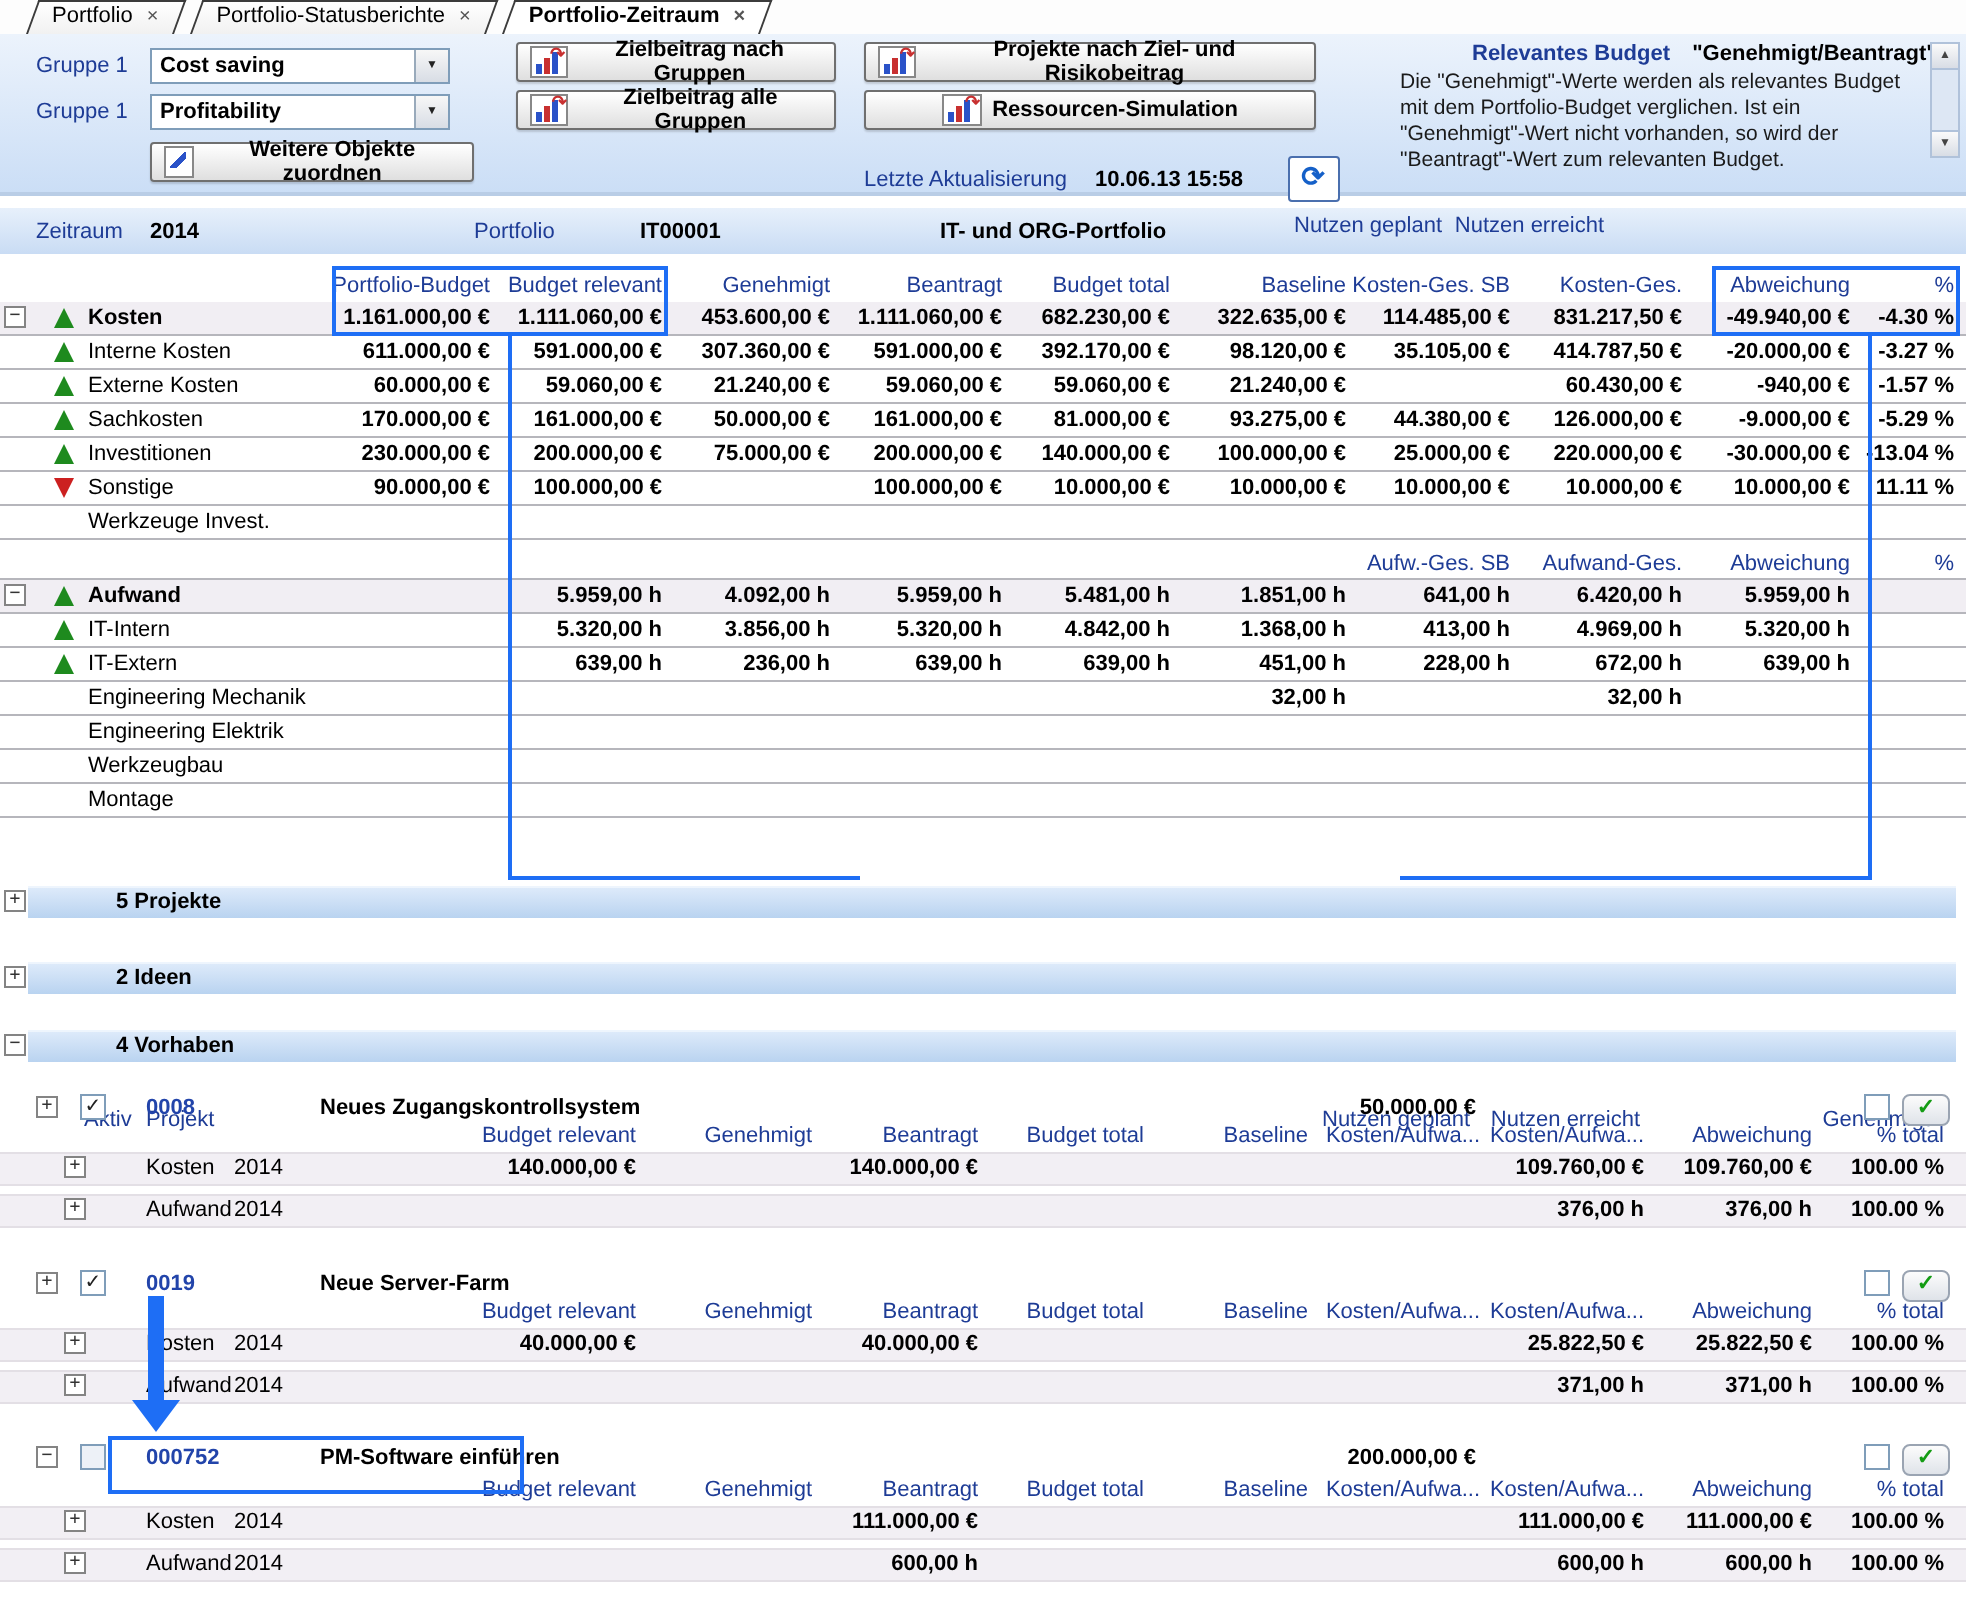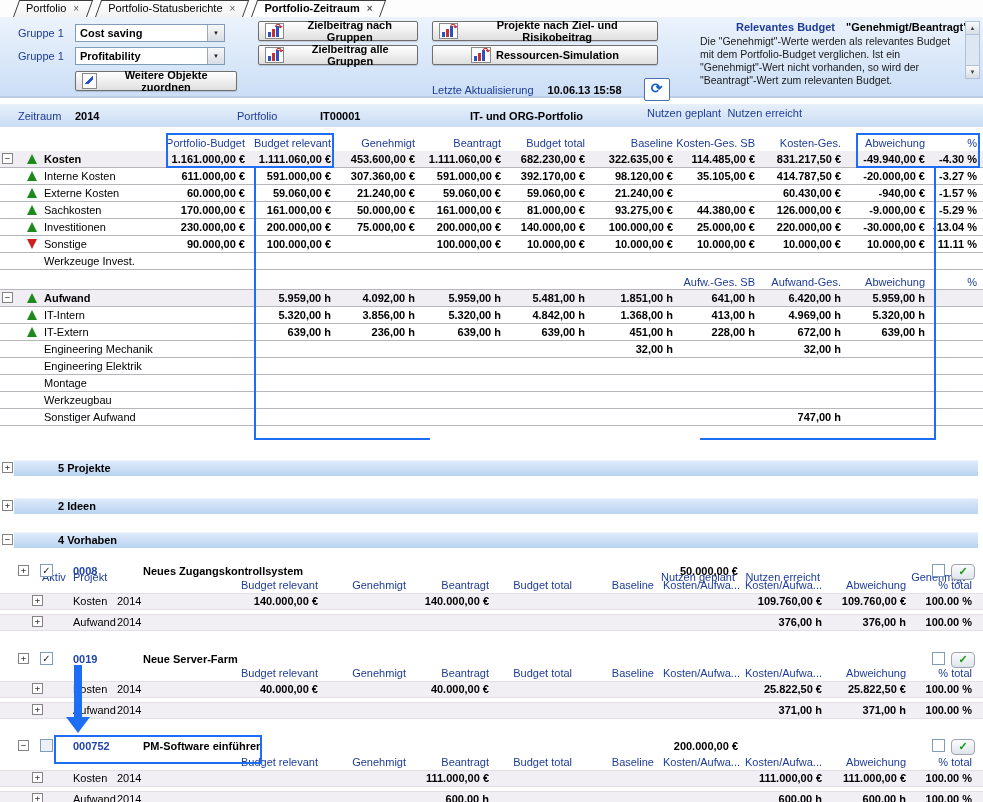--- a/index.html
+++ b/index.html
@@ -87,21 +87,21 @@
   .band-fill{position:absolute;left:14px;right:5px;top:0;bottom:0;
     background:linear-gradient(#ddeafa,#b9d3f0);border-top:1px solid #eef5fd;}
   .band-lbl{position:absolute;left:58px;top:2px;font-weight:bold;}
   
   .prow{position:relative;height:15px;}
   .p-exp{position:absolute;left:18px;top:1px;}
   .cb{position:absolute;width:13px;height:13px;border:1px solid #7f9db9;background:#fff;box-sizing:border-box;
     text-align:center;line-height:11px;font-size:10px;cursor:pointer;color:#222;}
   .cb.off{background:#edf1f7;}
   .p-id{position:absolute;left:73px;top:1px;color:#2244aa;font-weight:bold;cursor:pointer;}
-  .p-name{position:absolute;left:143px;top:1px;font-weight:bold;}
+  .p-name{position:absolute;left:160px;top:1px;font-weight:bold;}
   .p-nutzen{position:absolute;top:1px;right:245px;font-weight:bold;}
   .approve{position:absolute;right:8px;top:0px;width:22px;height:14px;border:1px solid #9aa4b2;border-radius:4px;
     background:linear-gradient(#fcfcfc,#dfe3e9);color:#149c14;font-weight:bold;font-size:11px;line-height:13px;
     text-align:center;cursor:pointer;}
   .subhdr{position:relative;height:14px;}
   .srow{position:relative;height:15px;background:#f2eff4;border-top:1px solid #e3dfe5;border-bottom:1px solid #e3dfe5;}
   .s-exp{position:absolute;left:32px;top:1px;}
   .s-type{position:absolute;left:73px;top:1px;}
   .s-year{position:absolute;left:117px;top:1px;}
   .vhead-lbl{position:absolute;top:1px;color:#1e3c96;margin-top:20px;}
@@ -351,28 +351,24 @@
     </div>
     <div class="trow">
       <span class="t-lbl">Engineering Mechanik</span>
       <span class="cell" style="right: 310px;">32,00 h</span>
       <span class="cell" style="right: 142px;">32,00 h</span>
     </div>
     <div class="trow">
       <span class="t-lbl">Engineering Elektrik</span>
     </div>
     <div class="trow">
+      <span class="t-lbl">Werkzeugbau</span>
+    </div>
+    <div class="trow">
       <span class="t-lbl">Montage</span>
-    </div>
-    <div class="trow">
-      <span class="t-lbl">Werkzeugbau</span>
-    </div>
-    <div class="trow">
-      <span class="t-lbl">Sonstiger Aufwand</span>
-      <span class="cell" style="right: 142px;">747,00 h</span>
     </div>
     <div class="ann-gap"></div>
     <div class="ann ann-box" style="left: 166px; top: -2px; width: 168px; height: 35px;"></div>
     <div class="ann ann-box" style="left: 856px; top: -2px; width: 124px; height: 35px;"></div>
     <div class="ann ann-line" style="left: 254px; top: 33px; width: 2px; height: 270px;"></div>
     <div class="ann ann-line" style="left: 934px; top: 33px; width: 2px; height: 270px;"></div>
     <div class="ann ann-line" style="left: 254px; top: 303px; width: 176px; height: 2px;"></div>
     <div class="ann ann-line" style="left: 700px; top: 303px; width: 236px; height: 2px;"></div>
   </div>
 

